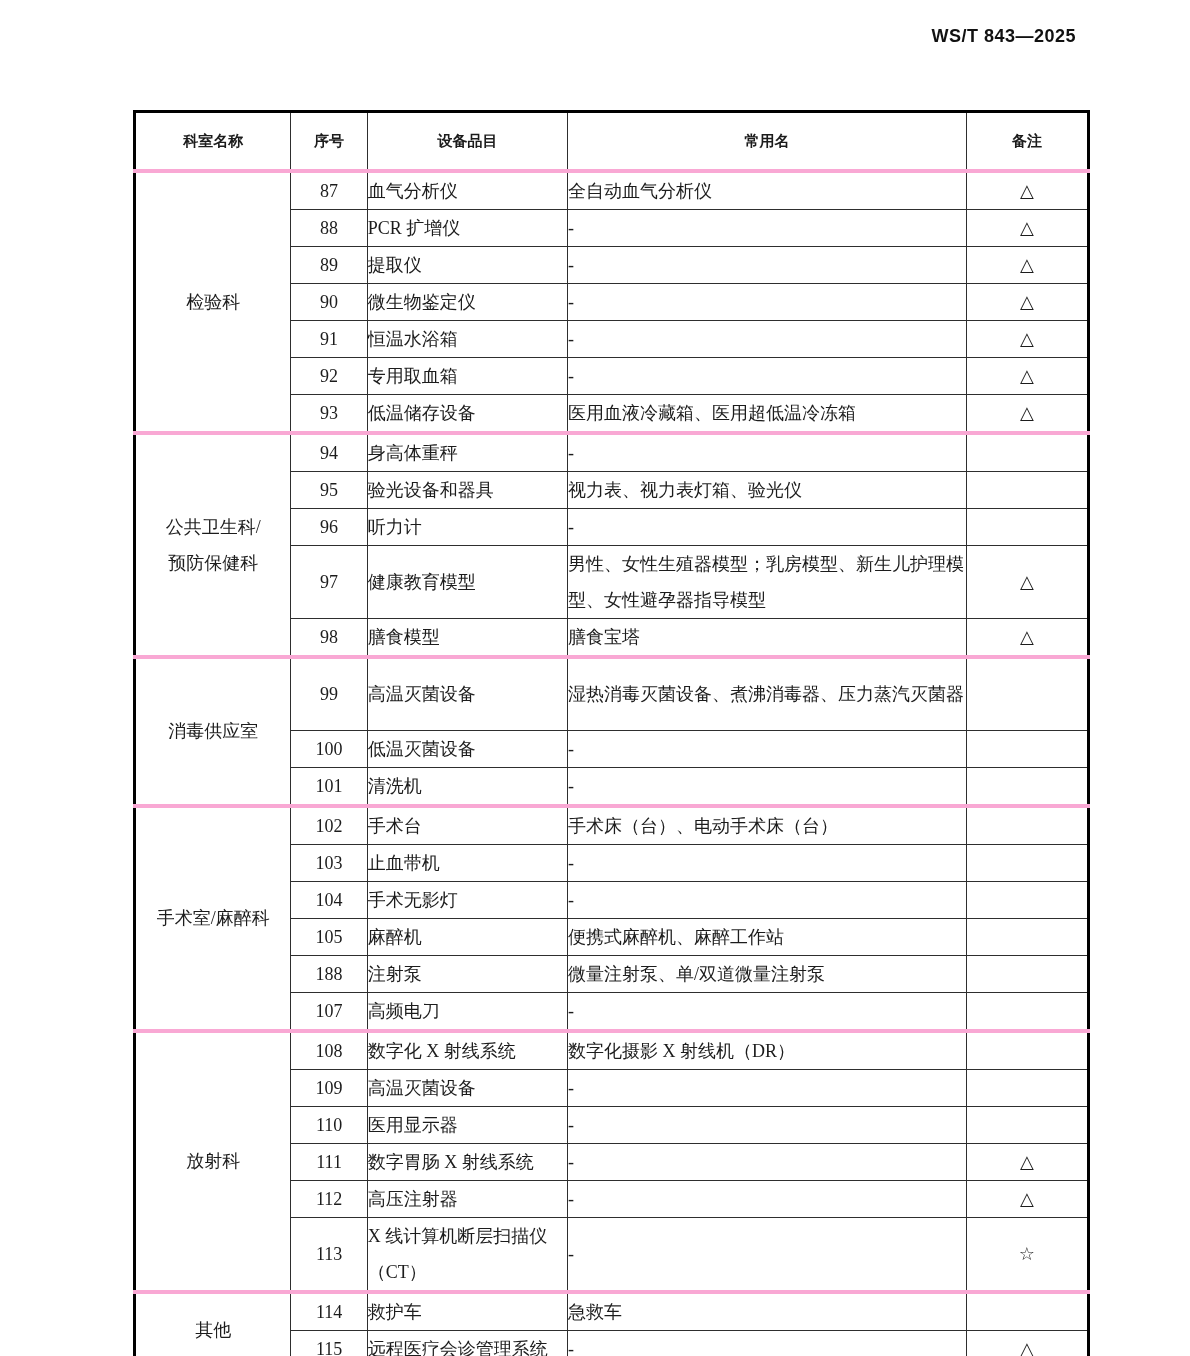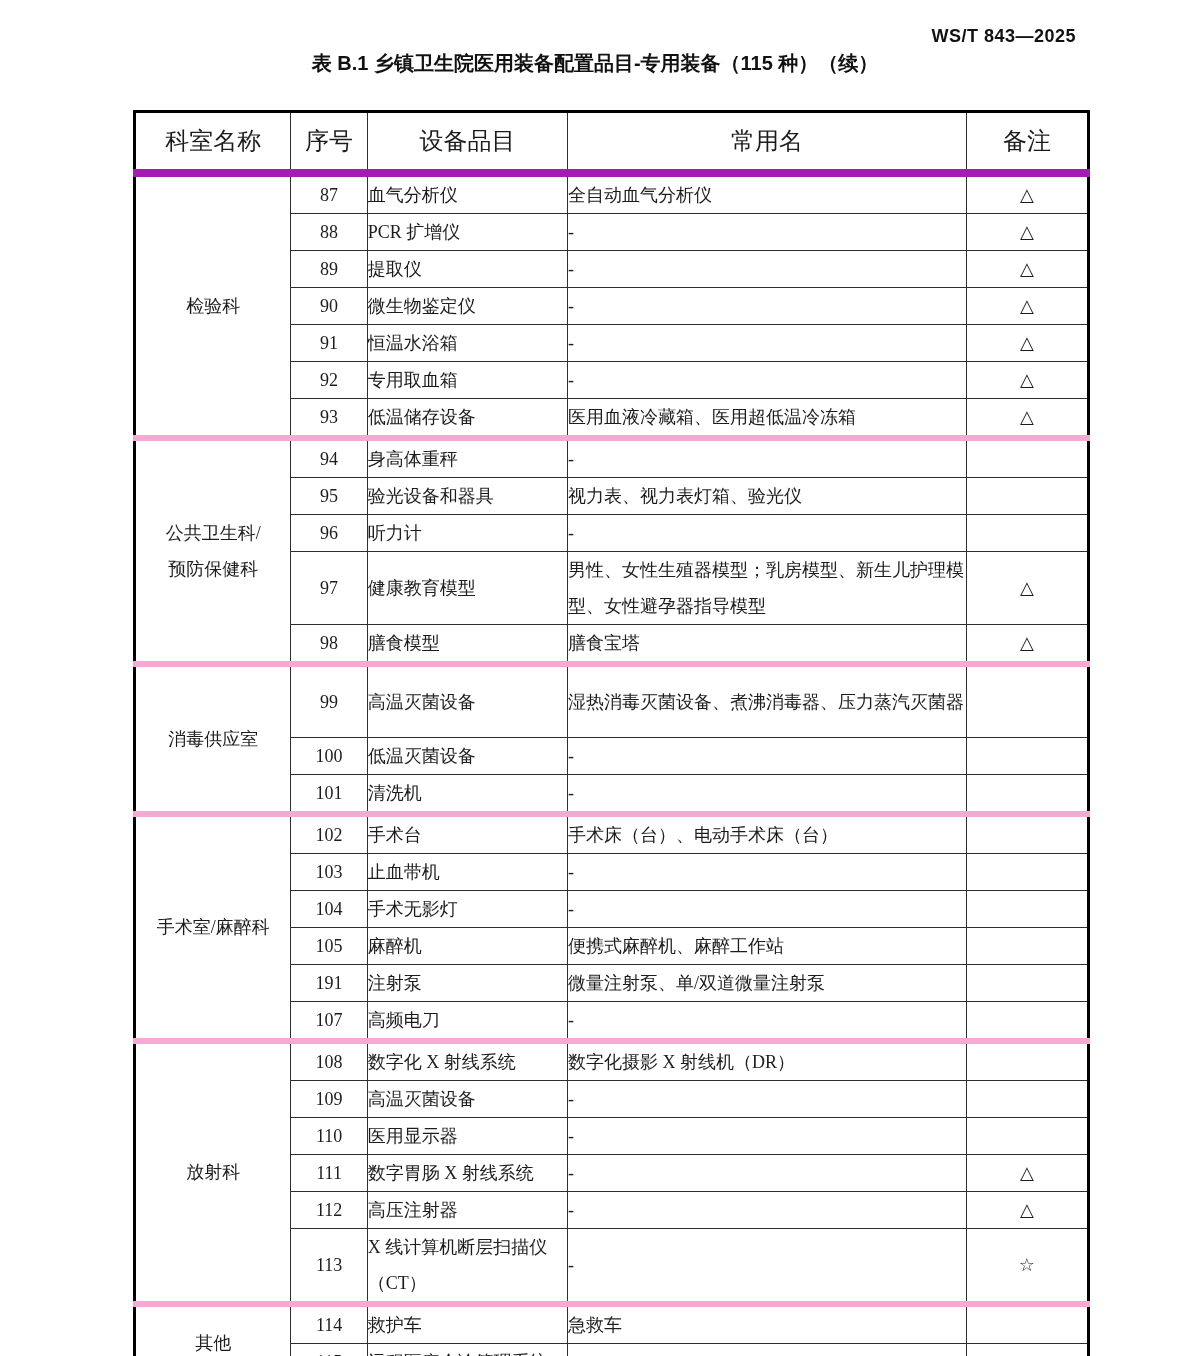--- a/index.html
+++ b/index.html
@@ -49,28 +49,28 @@
   table.equip th, table.equip td {
     border: 1px solid #2e2e2e;
     font-size: 18px;
     line-height: 36px;
     padding: 0;
     vertical-align: middle;
     color: #1c1c1c;
   }
   table.equip thead th {
     height: 56px;
-    font-weight: 400;
-    font-size: 24px;
-    text-align: center;
-    border-bottom: 8px solid #a21caf;
+    font-weight: 700;
+    font-size: 15px;
+    text-align: center;
+    border-bottom: 2px solid #a21caf;
   }
   tr.body-row { height: 36.5px; }
   tr.body-row.tall { height: 73px; }
-  tr.group-start td { border-top: 6px solid #f9a8d4; }
+  tr.group-start td { border-top: 4px solid #f9a8d4; }
   td.col-dept {
     text-align: center;
     white-space: pre-line;
     font-size: 19px;
     line-height: 40px;
   }
   td.col-no {
     text-align: center;
     font-size: 19px;
   }
@@ -91,21 +91,20 @@
     line-height: 1;
     color: #222;
     font-family: "DejaVu Sans", sans-serif;
   }
 </style>
 </head>
 <body>
 
 <div class="page">
   <div class="doc-number">WS/T 843—2025</div>
-  <div class="page-title">表 B.1 乡镇卫生院医用装备配置品目-专用装备（115 种）（续）</div>
 
   <table class="equip">
     <colgroup>
       <col style="width:16.4%">
       <col style="width:8.0%">
       <col style="width:21.0%">
       <col style="width:41.8%">
       <col style="width:12.8%">
     </colgroup>
     <thead>
@@ -231,21 +230,21 @@
           <td class="col-common">-</td>
           <td class="col-note"></td>
         </tr>
         <tr class="body-row">
           <td class="col-no">105</td>
           <td class="col-item">麻醉机</td>
           <td class="col-common">便携式麻醉机、麻醉工作站</td>
           <td class="col-note"></td>
         </tr>
         <tr class="body-row">
-          <td class="col-no">191</td>
+          <td class="col-no">188</td>
           <td class="col-item">注射泵</td>
           <td class="col-common">微量注射泵、单/双道微量注射泵</td>
           <td class="col-note"></td>
         </tr>
         <tr class="body-row">
           <td class="col-no">107</td>
           <td class="col-item">高频电刀</td>
           <td class="col-common">-</td>
           <td class="col-note"></td>
         </tr>

